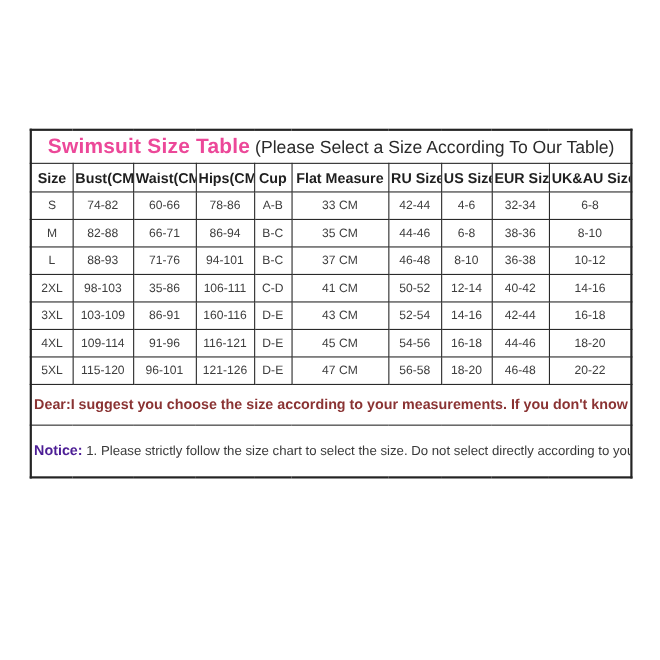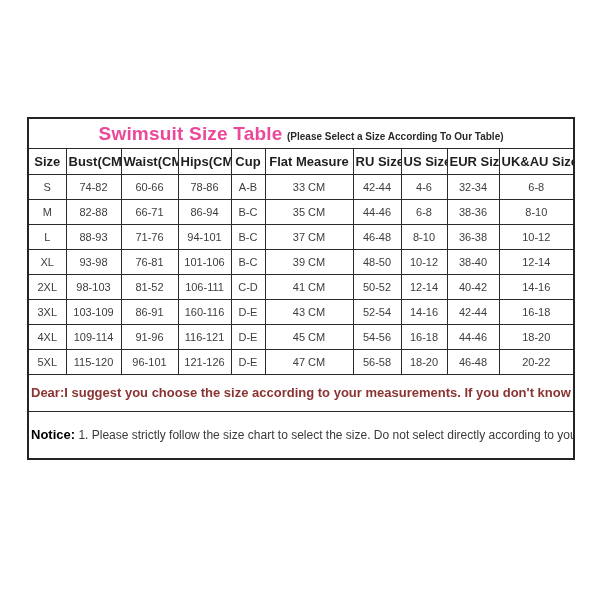--- a/index.html
+++ b/index.html
@@ -51,22 +51,22 @@
     height: 29px;
     background: #ffffff;
   }
   .title-main {
     font-size: 19px;
     font-weight: bold;
     color: #ec4899;
     letter-spacing: 0.2px;
   }
   .title-sub {
-    font-size: 10px;
-    font-weight: 700;
+    font-size: 16px;
+    font-weight: 400;
     color: #2a2a2a;
   }
   tr.header-row th {
     height: 25px;
     font-size: 13px;
     font-weight: bold;
     color: #1f1f1f;
     margin-top: 14px;
   }
   tbody.size-rows td {
@@ -87,21 +87,21 @@
     line-height: 1.35;
     height: 36px;
   }
   td.notice-cell {
     color: #3a3a3a;
     font-size: 12px;
     line-height: 1.32;
     height: 46px;
   }
   .notice-label {
-    color: #000000;
+    color: #4c1d95;
     font-weight: bold;
     font-size: 13px;
   }
   td.reference-cell {
     color: #8a3333;
     font-size: 12px;
     font-weight: 500;
     height: 19px;
   }
 </style>
@@ -173,35 +173,23 @@
           <td>71-76</td>
           <td>94-101</td>
           <td>B-C</td>
           <td>37 CM</td>
           <td>46-48</td>
           <td>8-10</td>
           <td>36-38</td>
           <td>10-12</td>
         </tr>
         <tr>
-          <td>XL</td>
-          <td>93-98</td>
-          <td>76-81</td>
-          <td>101-106</td>
-          <td>B-C</td>
-          <td>39 CM</td>
-          <td>48-50</td>
-          <td>10-12</td>
-          <td>38-40</td>
-          <td>12-14</td>
-        </tr>
-        <tr>
           <td>2XL</td>
           <td>98-103</td>
-          <td>81-52</td>
+          <td>35-86</td>
           <td>106-111</td>
           <td>C-D</td>
           <td>41 CM</td>
           <td>50-52</td>
           <td>12-14</td>
           <td>40-42</td>
           <td>14-16</td>
         </tr>
         <tr>
           <td>3XL</td>

